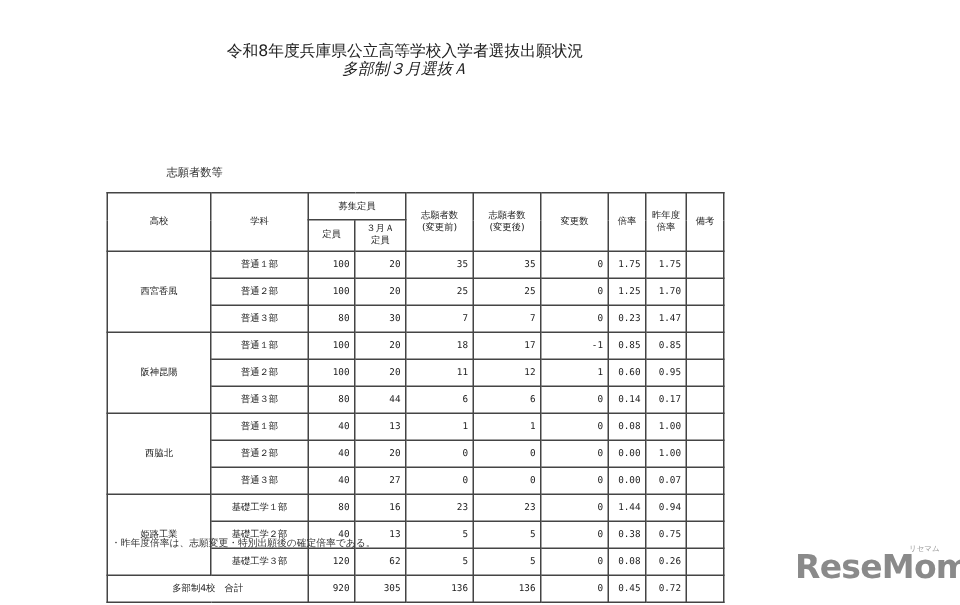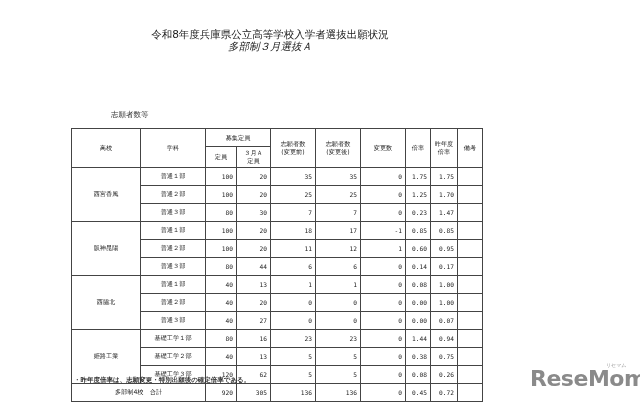--- a/index.html
+++ b/index.html
@@ -9,21 +9,21 @@
   .t2{top:40px;font-style:italic;}
   .section{position:absolute;left:70px;top:110px;font-size:7.5px;color:#333;margin-left:41px;}
   table{position:absolute;left:71px;top:128px;border-collapse:collapse;font-size:6.2px;table-layout:fixed;}
   td,th{border:1px solid #444;padding:0 3px;height:17px;font-weight:normal;}
   th{text-align:center;line-height:8px;}
   .thick-top td{border-top:1.6px solid #111;}
   .num{text-align:right;font-family:"DejaVu Sans Mono","Liberation Mono",monospace;}
   .c{text-align:center;}
   .school{text-align:center;}
   table{border:1.6px solid #111;}
-  .foot{position:absolute;left:74px;top:376px;font-size:6.5px;color:#333;font-weight:bold;}
+  .foot{position:absolute;left:74px;top:358px;font-size:6.5px;color:#333;}
   .logo{position:absolute;left:530px;top:366px;font-size:22px;font-weight:bold;color:#8a8a8a;font-family:"DejaVu Sans",sans-serif;letter-spacing:-0.5px;}
   .logo-kana{position:absolute;left:606px;top:362px;font-size:5px;color:#999;}
 </style>
 </head>
 <body>
 
 <div class="title t1">令和8年度兵庫県公立高等学校入学者選抜出願状況</div>
 <div class="title t2">多部制３月選抜Ａ</div>
 <div class="section">志願者数等</div>
 

